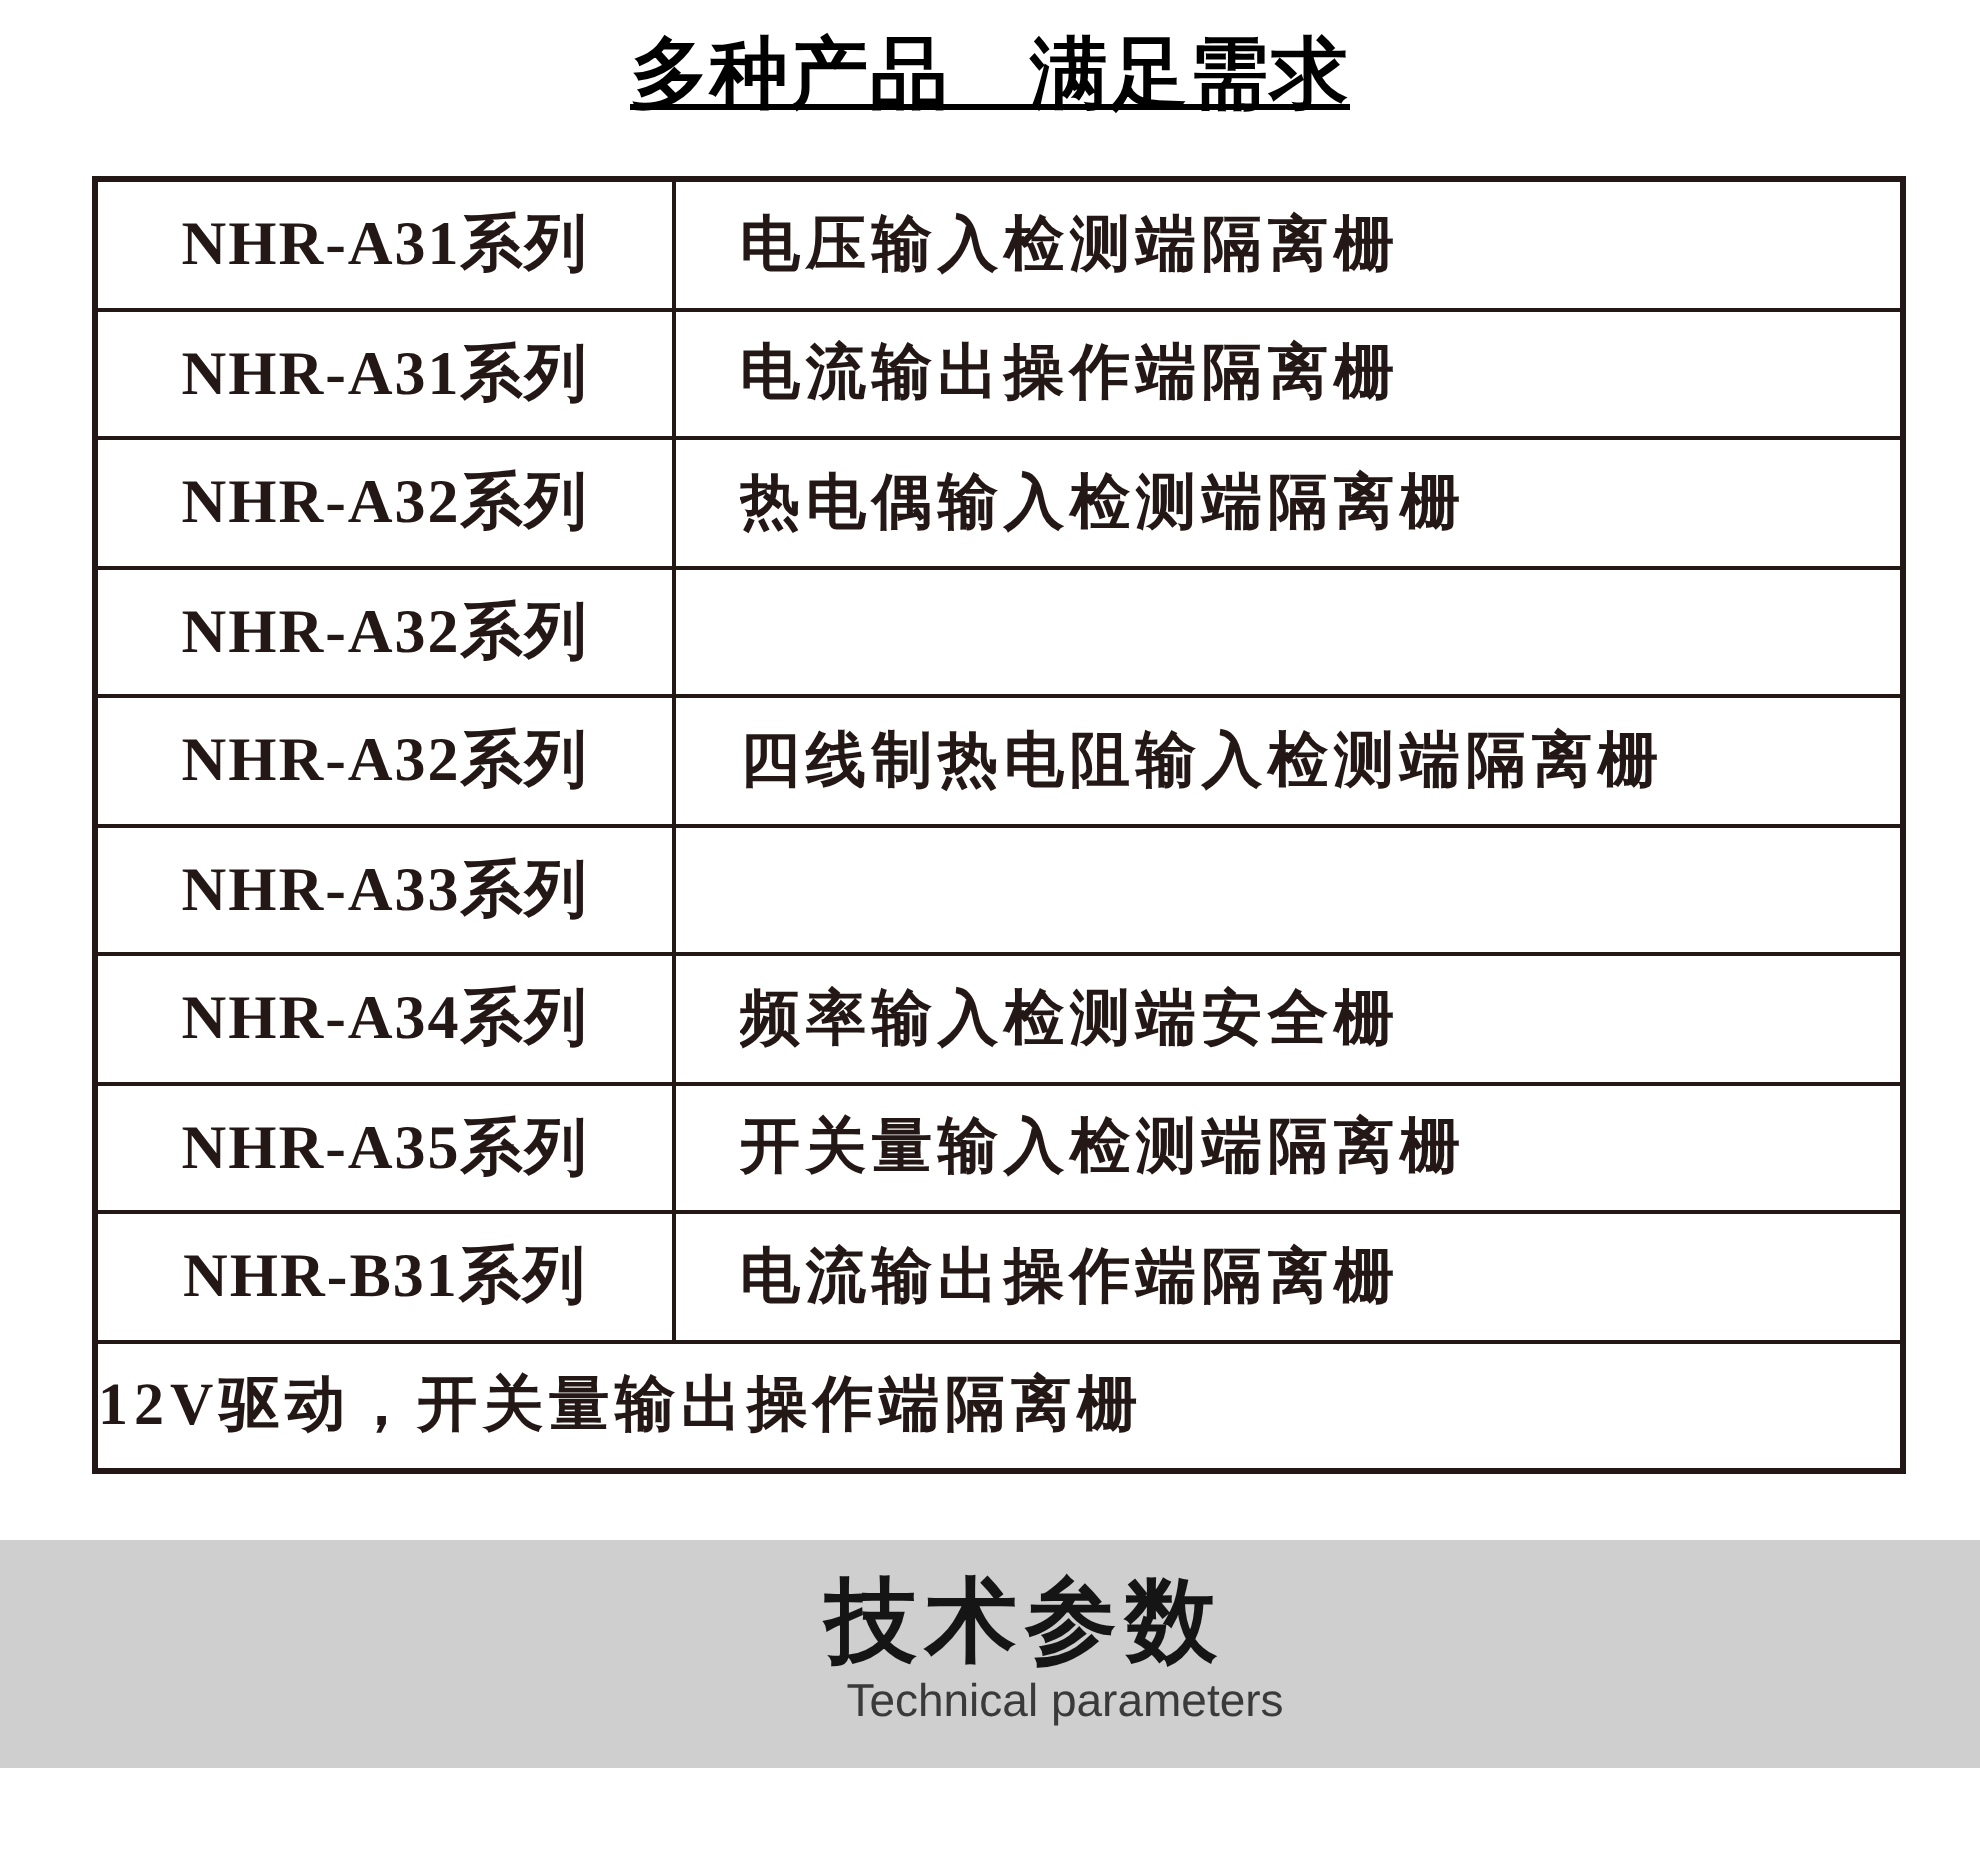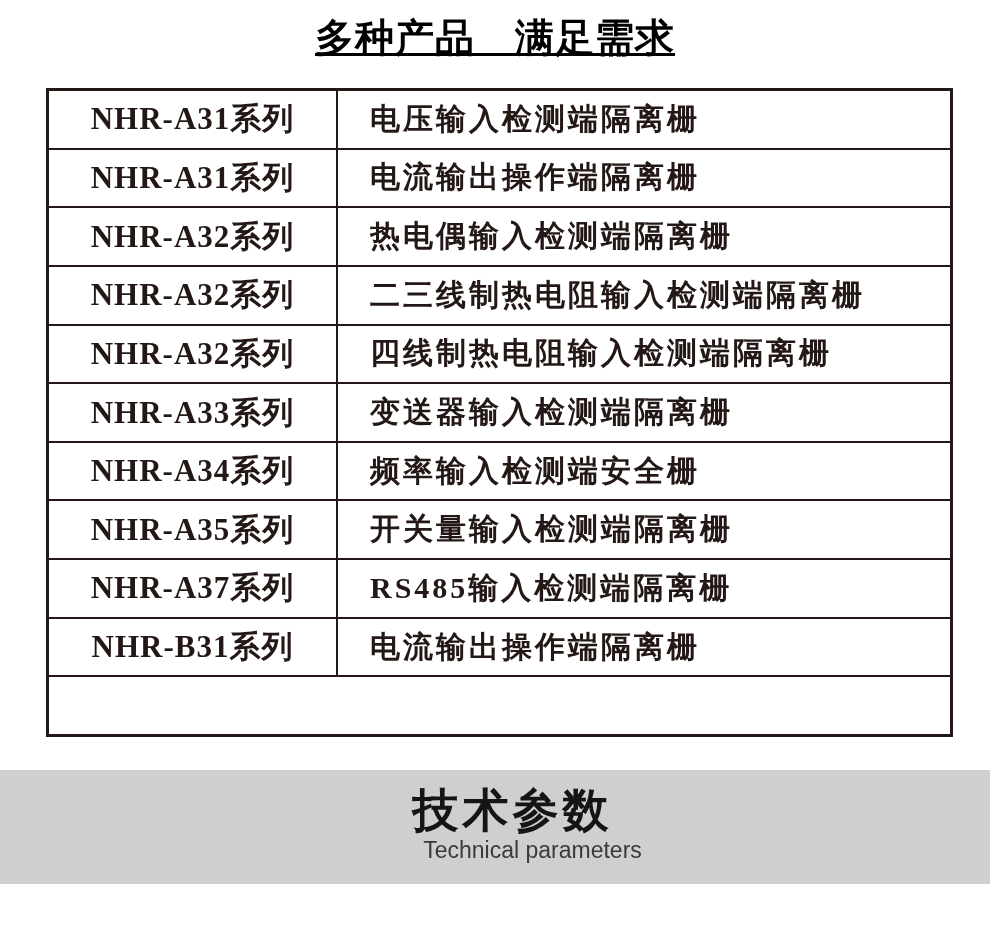--- a/index.html
+++ b/index.html
@@ -103,46 +103,41 @@
   <div class="tr">
     <div class="td series">NHR-A31系列</div>
     <div class="td desc">电流输出操作端隔离栅</div>
   </div>
   <div class="tr">
     <div class="td series">NHR-A32系列</div>
     <div class="td desc">热电偶输入检测端隔离栅</div>
   </div>
   <div class="tr">
     <div class="td series">NHR-A32系列</div>
-    <div class="td desc">二三线制热电阻输入检测端隔离栅</div>
   </div>
   <div class="tr">
     <div class="td series">NHR-A32系列</div>
     <div class="td desc">四线制热电阻输入检测端隔离栅</div>
   </div>
   <div class="tr">
     <div class="td series">NHR-A33系列</div>
-    <div class="td desc">变送器输入检测端隔离栅</div>
   </div>
   <div class="tr">
     <div class="td series">NHR-A34系列</div>
     <div class="td desc">频率输入检测端安全栅</div>
   </div>
   <div class="tr">
     <div class="td series">NHR-A35系列</div>
     <div class="td desc">开关量输入检测端隔离栅</div>
   </div>
   <div class="tr">
-    <div class="td series">NHR-A37系列</div>
-    <div class="td desc">RS485输入检测端隔离栅</div>
-  </div>
-  <div class="tr">
     <div class="td series">NHR-B31系列</div>
     <div class="td desc">电流输出操作端隔离栅</div>
   </div>
   <div class="tr">
+    <div class="td desc">12V驱动，开关量输出操作端隔离栅</div>
   </div>
 </div>
 
 <div class="tech-banner">
   <div class="heading">技术参数</div>
   <div class="subheading">Technical parameters</div>
 </div>
 
 </body></html>

